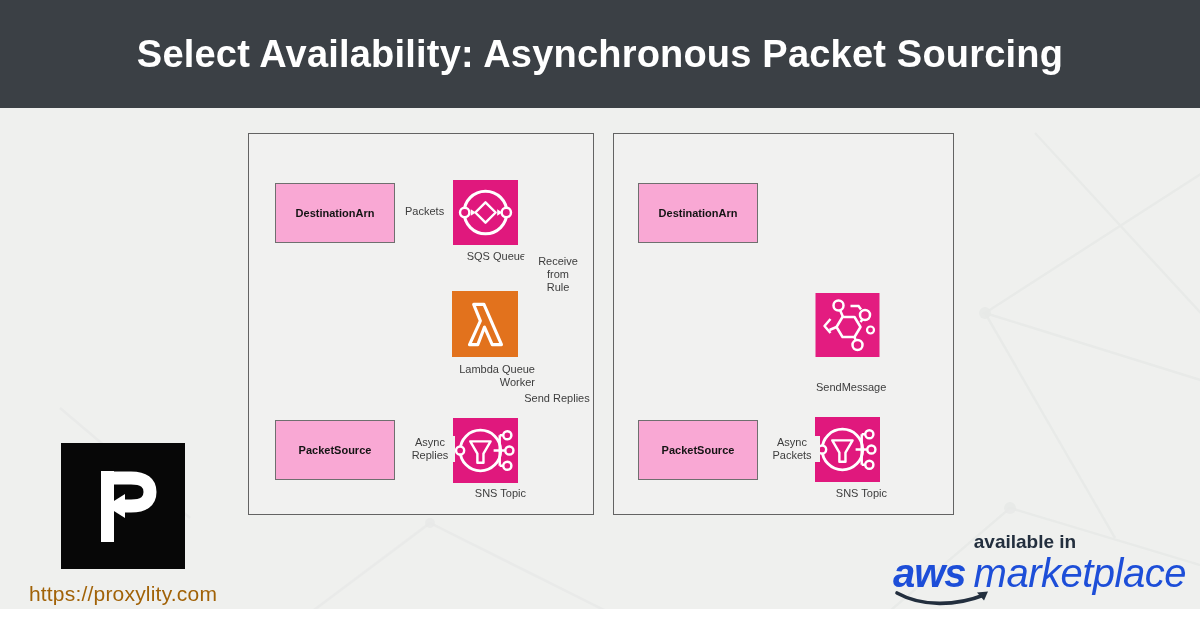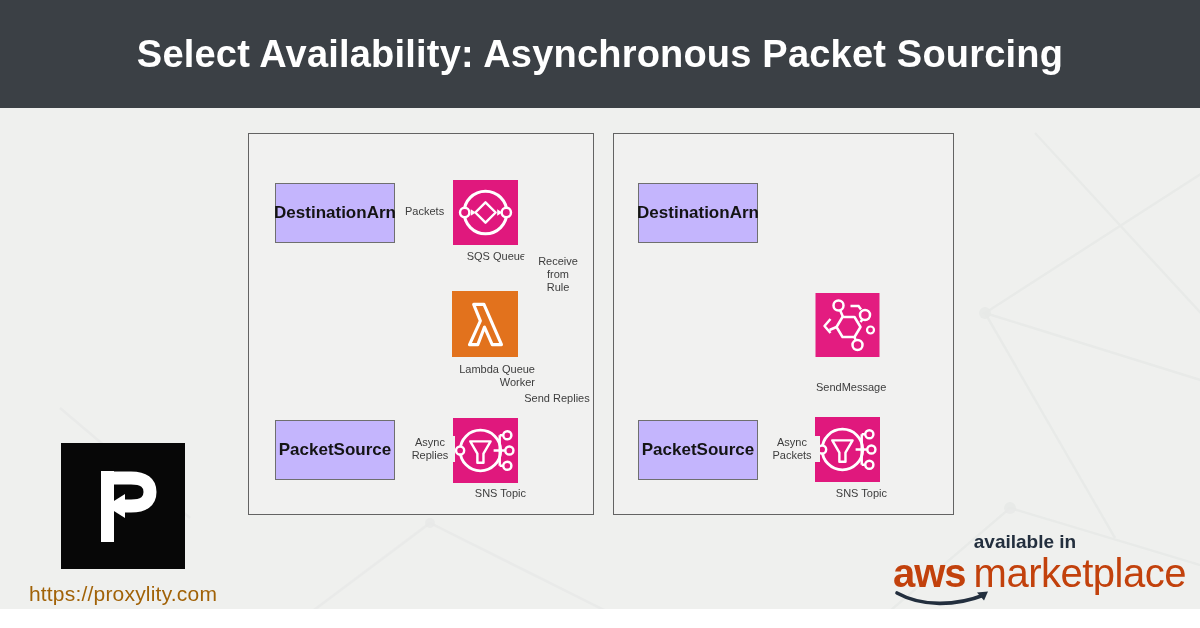--- a/index.html
+++ b/index.html
@@ -16,44 +16,44 @@
 
   
   .panel{position:absolute;background:#f1f1f0;border:1px solid #636363;}
   #panel-left {left:248px;top:133px;width:344px;height:380px;}
   #panel-right{left:613px;top:133px;width:339px;height:380px;}
 
   
   #edges{position:absolute;left:0;top:0;width:1200px;height:628px;pointer-events:none;}
 
   
-  .node-box{position:absolute;width:118px;height:58px;background:#c4b5fd;border:1px solid #6f6f6f;
+  .node-box{position:absolute;width:118px;height:58px;background:#f9a8d4;border:1px solid #6f6f6f;
             display:flex;align-items:center;justify-content:center;
-            font-size:17px;font-weight:bold;color:#141414;}
+            font-size:11px;font-weight:bold;color:#141414;}
 
   
   .aws-icon{position:absolute;width:65px;height:65px;}
   .aws-icon svg{display:block;width:100%;height:100%;}
 
   
   .caption{position:absolute;text-align:right;font-size:11px;line-height:13px;color:#3d3d3d;}
   .caption.bold{font-weight:bold;color:#161616;font-size:11.5px;}
   .edge-label{position:absolute;text-align:center;font-size:11px;line-height:13px;color:#3d3d3d;
               background:#f1f1f0;padding:0 2px;}
 
   
   #logo-square{position:absolute;left:61px;top:443px;width:124px;height:126px;background:#070707;}
   #logo-square svg{display:block;width:100%;height:100%;}
   #logo-url{position:absolute;left:14px;top:582px;width:218px;text-align:center;
             font-size:21px;font-weight:500;color:#a16207;letter-spacing:.2px;}
 
   
   #mp-available{position:absolute;left:895px;top:531px;width:260px;text-align:center;
                 font-size:19px;font-weight:600;color:#232f3e;}
-  #mp-row{position:absolute;left:893px;top:551px;width:300px;display:flex;align-items:flex-end;color:#c2410c;}
+  #mp-row{position:absolute;left:893px;top:551px;width:300px;display:flex;align-items:flex-end;color:#1d4ed8;font-style:italic;}
   #mp-aws{font-size:40px;font-weight:600;letter-spacing:-1px;}
   #mp-name{font-size:40px;font-weight:400;letter-spacing:-.5px;margin-left:8px;}
   #mp-smile{position:absolute;left:894px;top:589px;width:100px;height:20px;}
 </style>
 </head>
 <body>
 
 <div id="page">
 
   <div id="banner">

